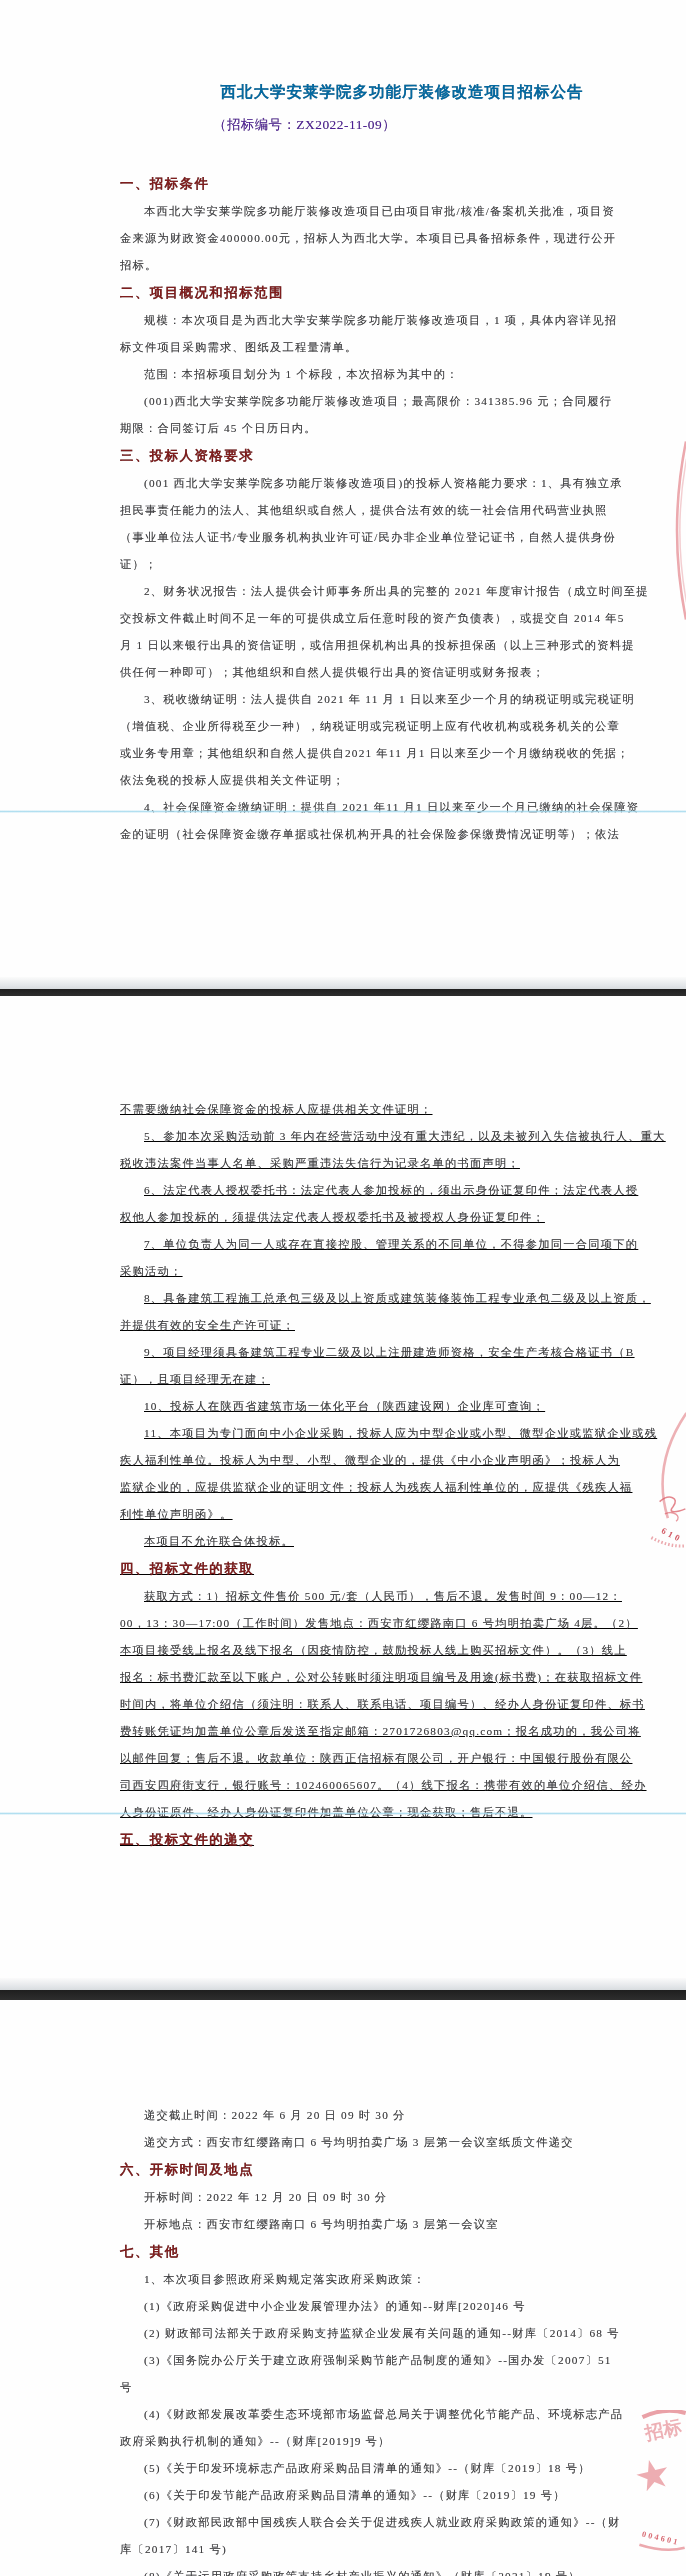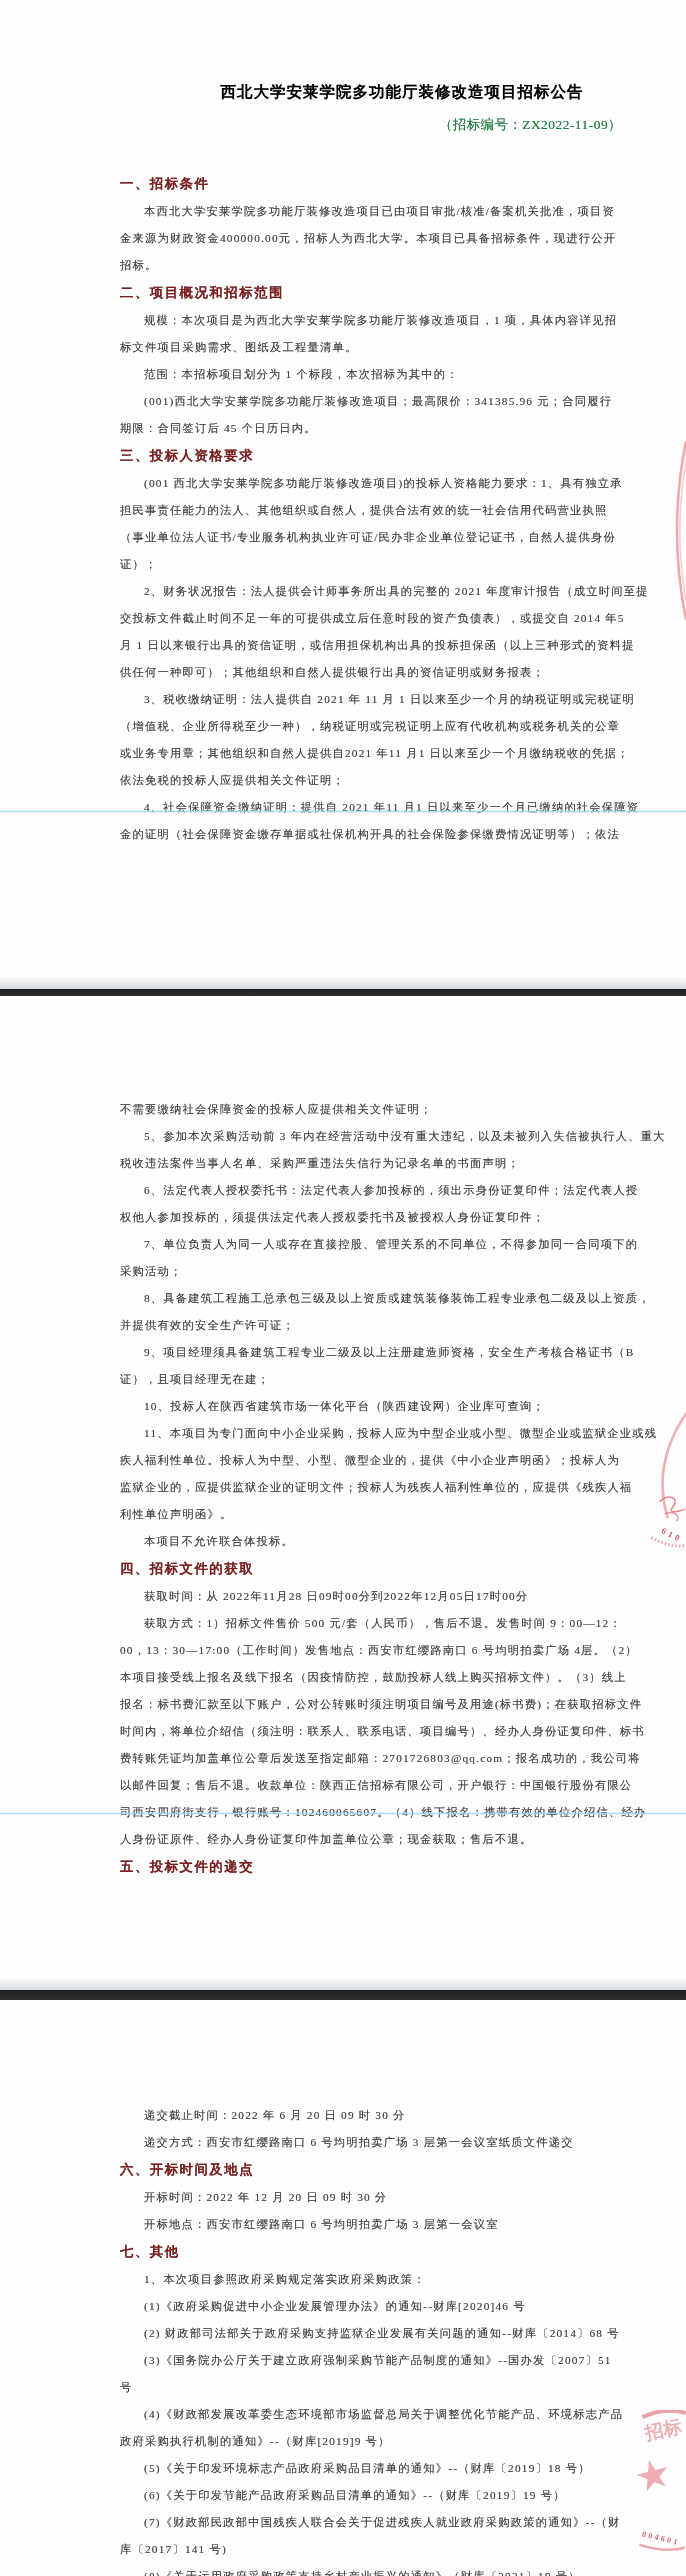--- a/index.html
+++ b/index.html
@@ -5,33 +5,33 @@
   html,body{margin:0;padding:0;background:#ffffff;}
   .doc{position:relative;width:687px;height:3801px;background:#ffffff;overflow:hidden;
        font-family:"Liberation Serif", serif;}
   .page{position:relative;overflow:hidden;background:#fefefe;}
   .p1{height:977px;} .p2{height:982px;} .p3{height:980px;}
   .sep-shadow{height:12px;background:linear-gradient(to bottom,#fbfbfb,#e3e6e9 70%,#d8dcdf);}
   .sep-band{background:linear-gradient(to bottom,#1f1f1f,#2e2e2e);}
   .band1{height:7.2px;} .band2{height:9.8px;}
 
   .col{position:absolute;left:120px;top:0;width:502px;}
-  .pad1{padding-top:76px;} .pad2{padding-top:100px;} .pad3{padding-top:102px;}
+  .pad1{padding-top:76px;} .pad2{padding-top:100px;text-decoration:underline;} .pad3{padding-top:102px;}
 
   .ln{height:27px;line-height:27px;white-space:nowrap;font-size:11.3px;color:#3e3e40;
       letter-spacing:1.2px;text-shadow:0 0 0.3px rgba(70,70,72,.5);}
   .bi{text-indent:24px;}
   .m{color:#39393b;}
   .g{height:27px;}
   .h{height:28px;line-height:28px;font-family:"Liberation Sans", sans-serif;font-weight:bold;
      font-size:13.4px;color:#7f1d1d;letter-spacing:1.5px;text-shadow:0 0 0.4px rgba(35,35,35,.55);}
   .t{height:31px;line-height:31px;font-size:15.5px;font-weight:bold;text-align:center;
-     padding-left:62px;color:#000000;letter-spacing:1px;text-shadow:0 0 0.4px rgba(48,48,50,.5);}
-  .st{height:36px;line-height:36px;font-size:13.4px;text-align:right;padding-left:93px;
-      color:#15803d;letter-spacing:0.5px;}
+     padding-left:62px;color:#0369a1;letter-spacing:1px;text-shadow:0 0 0.4px rgba(48,48,50,.5);}
+  .st{height:36px;line-height:36px;font-size:13.4px;text-align:left;padding-left:93px;
+      color:#4c1d95;letter-spacing:0.5px;}
 
   .scanline{position:absolute;left:0;right:0;top:812px;height:2.6px;
       background:linear-gradient(to bottom,rgba(185,226,240,0),rgba(165,218,238,.85),rgba(185,226,240,0));}
 
   
   .stamp{position:absolute;pointer-events:none;}
   .red-stroke{stroke:#d9545e;fill:none;}
   .sealtext{font-family:"Liberation Serif", serif;font-weight:bold;}
 </style>
 </head>
@@ -93,21 +93,20 @@
         <div class="ln b">并提供有效的安全生产许可证；</div>
         <div class="ln bi">9、项目经理须具备建筑工程专业二级及以上注册建造师资格，安全生产考核合格证书（B</div>
         <div class="ln b">证），且项目经理无在建；</div>
         <div class="ln bi">10、投标人在陕西省建筑市场一体化平台（陕西建设网）企业库可查询；</div>
         <div class="ln bi">11、本项目为专门面向中小企业采购，投标人应为中型企业或小型、微型企业或监狱企业或残</div>
         <div class="ln b">疾人福利性单位。投标人为中型、小型、微型企业的，提供《中小企业声明函》；投标人为</div>
         <div class="ln b">监狱企业的，应提供监狱企业的证明文件；投标人为残疾人福利性单位的，应提供《残疾人福</div>
         <div class="ln b">利性单位声明函》。</div>
         <div class="ln bi">本项目不允许联合体投标。</div>
         <div class="ln h">四、招标文件的获取</div>
-        <div class="ln bi">获取时间：从 2022年11月28 日09时00分到2022年12月05日17时00分</div>
         <div class="ln bi">获取方式：1）招标文件售价 500 元/套（人民币），售后不退。发售时间 9：00—12：</div>
         <div class="ln b">00，13：30—17:00（工作时间）发售地点：西安市红缨路南口 6 号均明拍卖广场 4层。（2）</div>
         <div class="ln b">本项目接受线上报名及线下报名（因疫情防控，鼓励投标人线上购买招标文件）。（3）线上</div>
         <div class="ln b">报名：标书费汇款至以下账户，公对公转账时须注明项目编号及用途(标书费)；在获取招标文件</div>
         <div class="ln b">时间内，将单位介绍信（须注明：联系人、联系电话、项目编号）、经办人身份证复印件、标书</div>
         <div class="ln b">费转账凭证均加盖单位公章后发送至指定邮箱：2701726803@qq.com；报名成功的，我公司将</div>
         <div class="ln b">以邮件回复；售后不退。收款单位：陕西正信招标有限公司，开户银行：中国银行股份有限公</div>
         <div class="ln b">司西安四府街支行，银行账号：102460065607。（4）线下报名：携带有效的单位介绍信、经办</div>
         <div class="ln b">人身份证原件、经办人身份证复印件加盖单位公章；现金获取；售后不退。</div>
         <div class="ln h">五、投标文件的递交</div>

